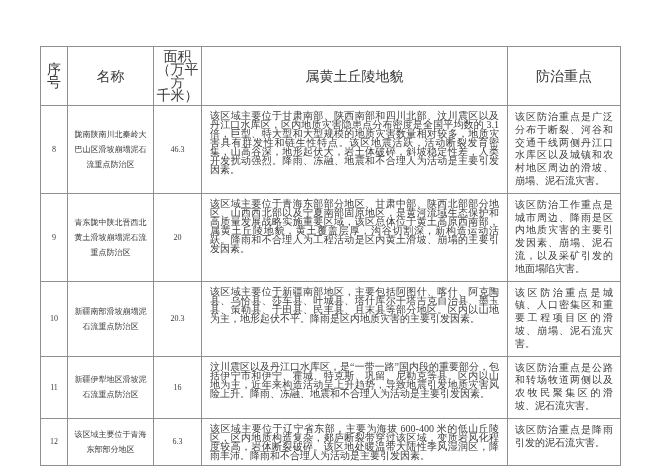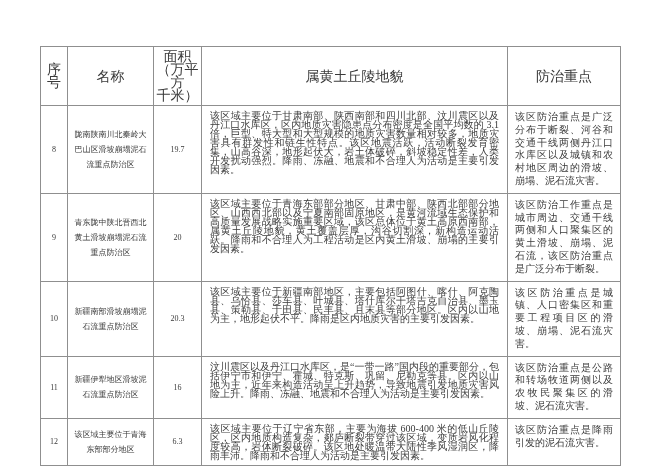--- a/index.html
+++ b/index.html
@@ -103,30 +103,30 @@
 （万平方
 千米）</th>
         <th>属黄土丘陵地貌</th>
         <th>防治重点</th>
       </tr>
     </thead>
     <tbody>
       <tr style="height:82px">
         <td class="center">8</td>
         <td class="name-cell">陇南陕南川北秦岭大巴山区滑坡崩塌泥石流重点防治区</td>
-        <td class="center">19.7</td>
+        <td class="center">46.3</td>
         <td class="desc-cell">该区域主要位于甘肃南部、陕西南部和四川北部、汶川震区以及丹江口水库区，区内地质灾害隐患点分布密度是全国平均数的 3.1 倍，巨型、特大型和大型规模的地质灾害数量相对较多，地质灾害具有群发性和链生性特点。该区地震活跃，活动断裂发育密集，山高谷深，地形起伏大，岩土体破碎，斜坡稳定性差，人类开发扰动强烈。降雨、冻融、地震和不合理人为活动是主要引发因素。</td>
         <td class="focus-cell">该区防治重点是广泛分布于断裂、河谷和交通干线两侧丹江口水库区以及城镇和农村地区周边的滑坡、崩塌、泥石流灾害。</td>
       </tr>
       <tr style="height:66px">
         <td class="center">9</td>
         <td class="name-cell">青东陇中陕北晋西北黄土滑坡崩塌泥石流重点防治区</td>
         <td class="center">20</td>
         <td class="desc-cell">该区域主要位于青海东部部分地区、甘肃中部、陕西北部部分地区、山西西北部以及宁夏南部固原地区，是黄河流域生态保护和高质量发展战略实施重要区域，该区总体位于黄土高原西南部，属黄土丘陵地貌，黄土覆盖层厚，沟谷切割深，新构造运动活跃。降雨和不合理人为工程活动是区内黄土滑坡、崩塌的主要引发因素。</td>
-        <td class="focus-cell">该区防治工作重点是城市周边、交通干线两侧和人口聚集区的黄土滑坡、崩塌、泥石流，该区防治重点是广泛分布于断裂。</td>
+        <td class="focus-cell">该区防治工作重点是城市周边、降雨是区内地质灾害的主要引发因素、崩塌、泥石流，以及采矿引发的地面塌陷灾害。</td>
       </tr>
       <tr style="height:54px">
         <td class="center">10</td>
         <td class="name-cell">新疆南部滑坡崩塌泥石流重点防治区</td>
         <td class="center">20.3</td>
         <td class="desc-cell">该区域主要位于新疆南部地区，主要包括阿图什、喀什、阿克陶县、乌恰县、莎车县、叶城县、塔什库尔干塔吉克自治县、墨玉县、策勒县、于田县、民丰县、且末县等部分地区。区内以山地为主，地形起伏不平。降雨是区内地质灾害的主要引发因素。</td>
         <td class="focus-cell">该区防治重点是城镇、人口密集区和重要工程项目区的滑坡、崩塌、泥石流灾害。</td>
       </tr>
       <tr style="height:58px">
         <td class="center">11</td>

